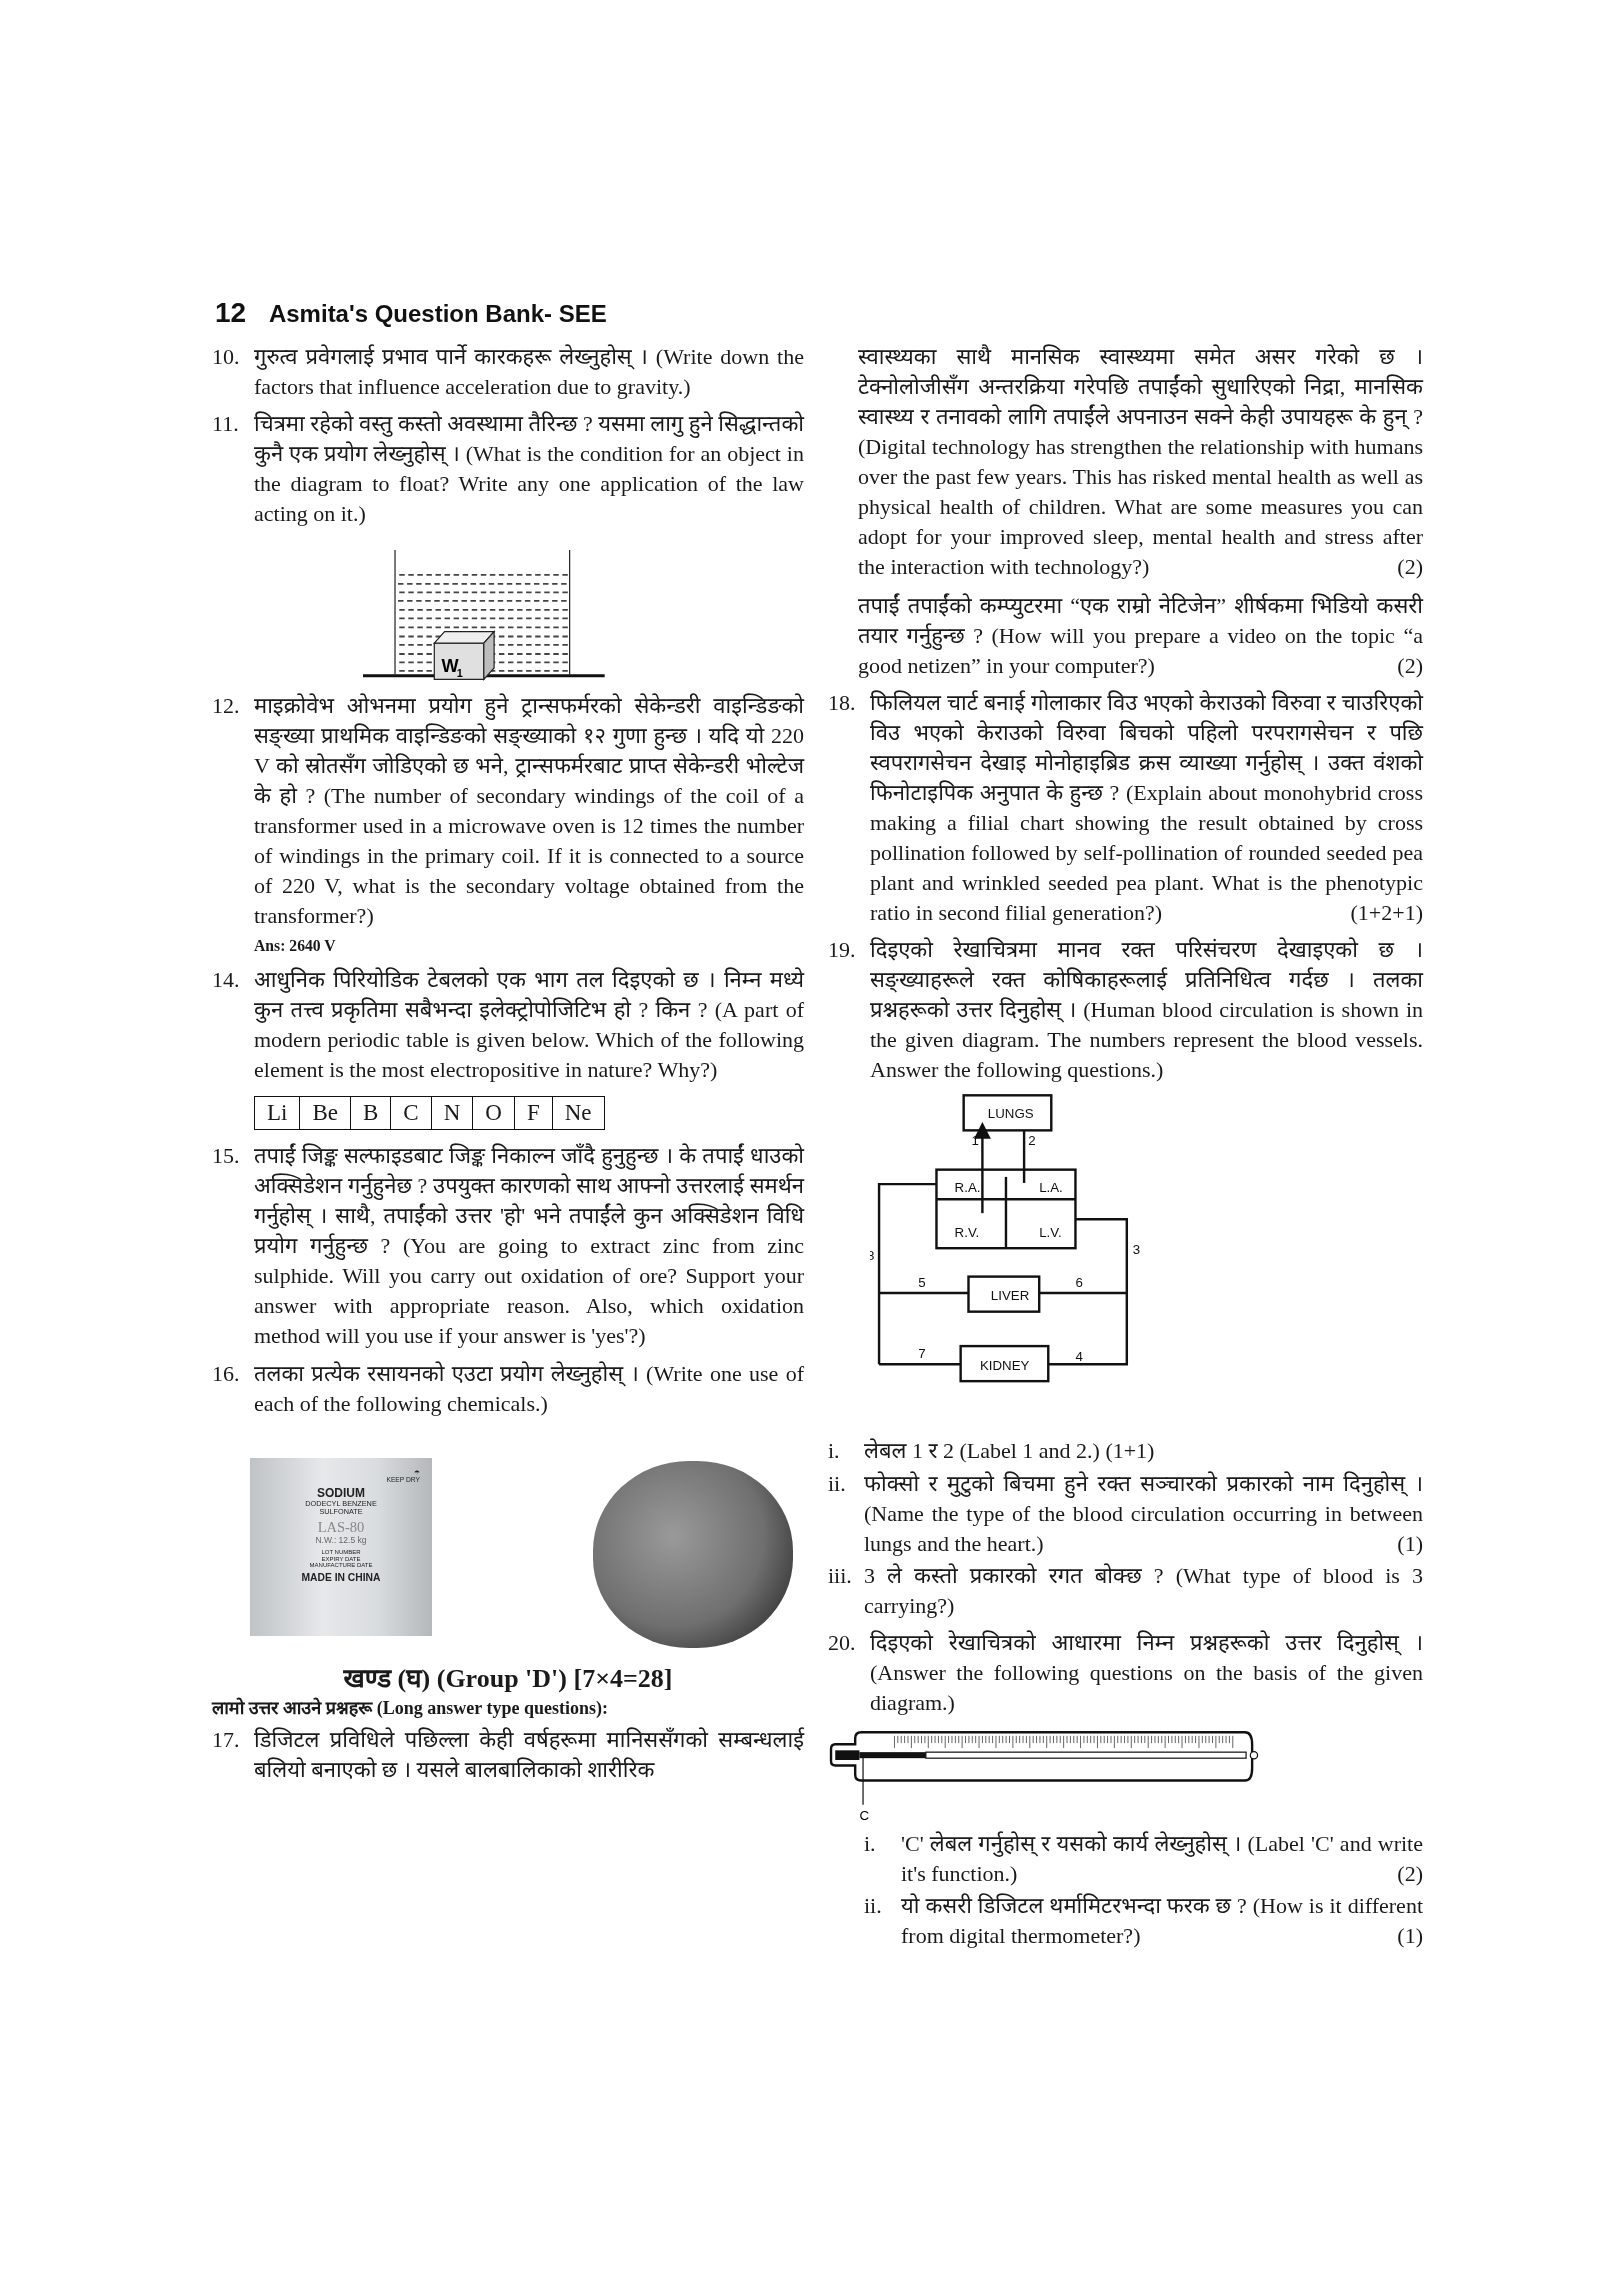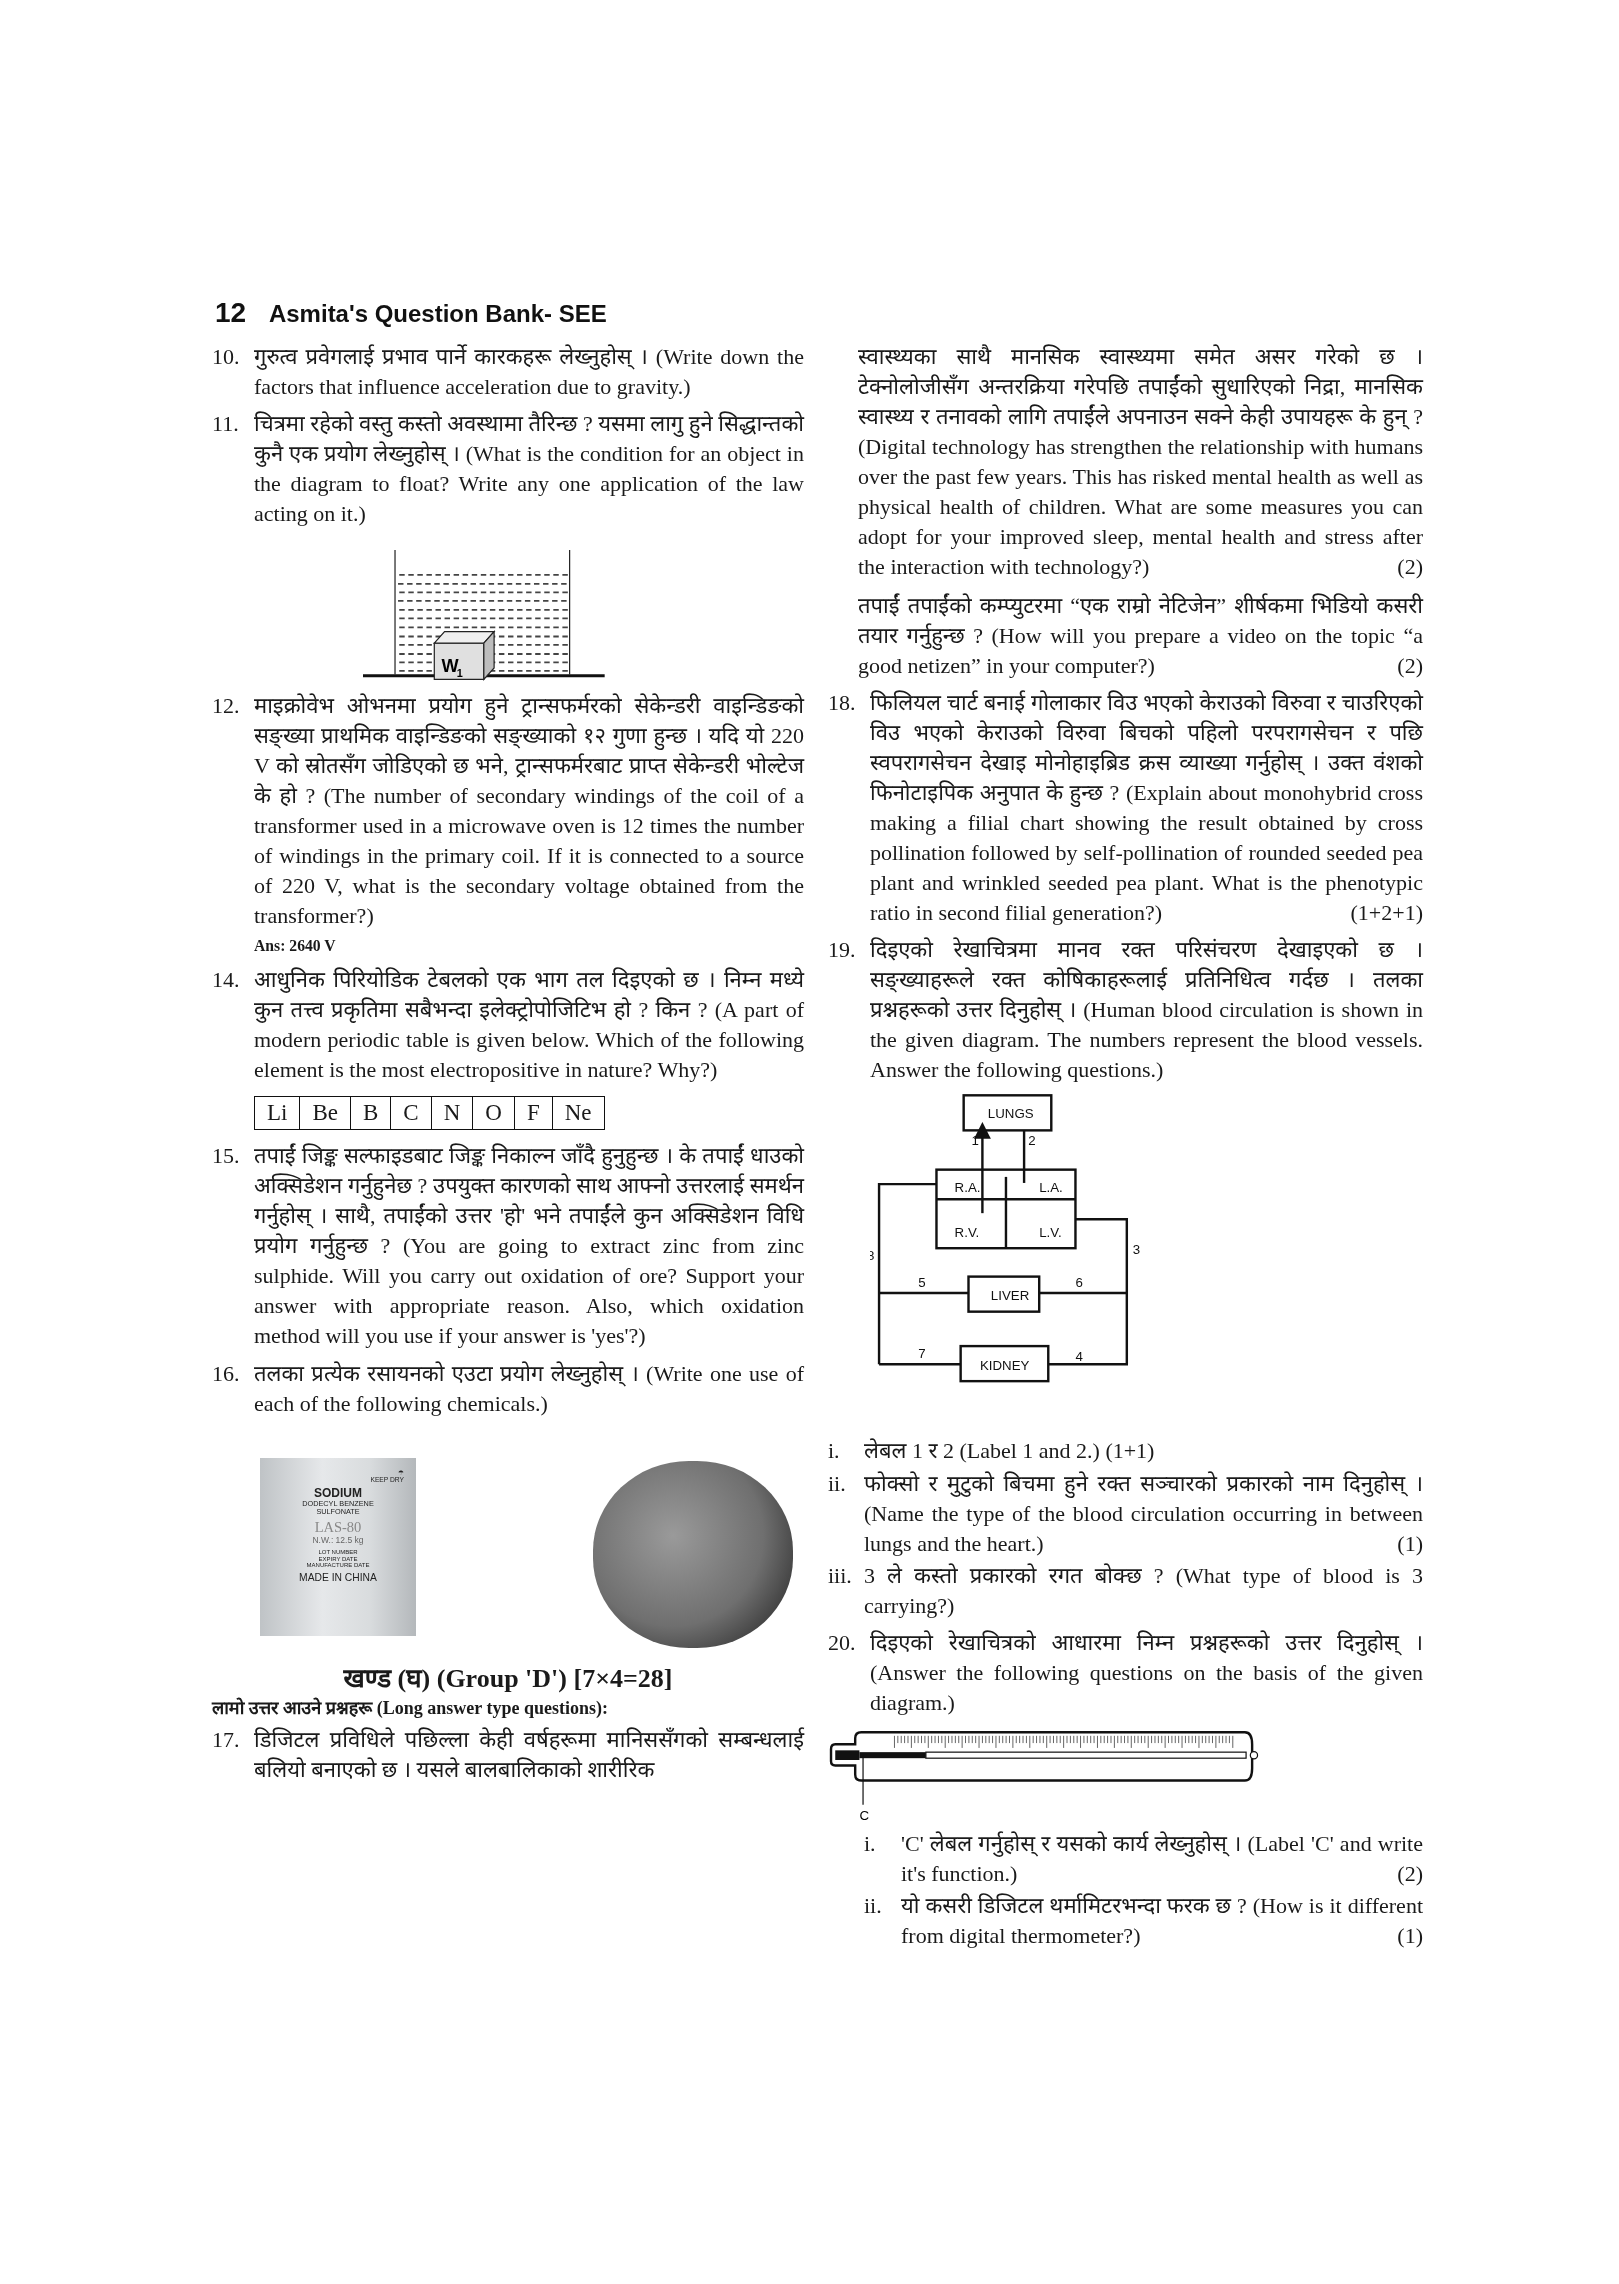--- a/index.html
+++ b/index.html
@@ -24,21 +24,21 @@
   .ans { text-align: left; font-weight: bold; font-size: 15.7px; line-height: 24px; margin: 2.4px 0 3.6px; }
   .sub { position: relative; padding-left: 73px; margin-bottom: 2.4px; }
   .sub .num { position: absolute; left: 0; }
   .fig { display: block; margin: 8.5px auto; }
   table.pt { border-collapse: collapse; margin: 11px 0 11px 0; font-size: 23px; }
   table.pt td { border: 1.8px solid #111; padding: 1.2px 12px; text-align: center; }
   .group-head { text-align: center; font-weight: bold; font-size: 26px; margin-top: 15.7px; line-height: 29px; }
   .long-head { font-weight: bold; font-size: 18px; line-height: 30px; margin-bottom: 2px; }
   .photos { position: relative; height: 218px; margin: 12px 0 6px; }
   .bag {
-    position: absolute; left: 48px; top: 27px; width: 156px; height: 178px;
+    position: absolute; left: 38px; top: 27px; width: 182px; height: 178px;
     background: linear-gradient(90deg,#bfc3c6,#e6e8ea 40%,#d9dcde 70%,#b4b8bb);
     font-family: "Liberation Sans", sans-serif; color: #222; text-align: center;
   }
   .bag div { line-height: 1.1; }
   .flakes {
     position: absolute; left: 381px; top: 30px; width: 200px; height: 187px; border-radius: 48%;
     background: radial-gradient(circle at 40% 40%, #9a9a9a, #6f6f6f 55%, #3e3e3e 80%, rgba(255,255,255,0) 82%);
   }
 </style>
 </head>
@@ -119,21 +119,21 @@
     <div class="bag">
       <div style="font-size:6.7px;text-align:right;padding:11px 12px 0 0;">☂<br><span>KEEP DRY</span></div>
       <div style="font-size:12px;font-weight:bold;margin-top:3.6px;">SODIUM</div>
       <div style="font-size:7.3px;">DODECYL BENZENE</div>
       <div style="font-size:7.3px;">SULFONATE</div>
       <div style="font-size:14.5px;color:#888;font-family:'Liberation Serif',serif;margin-top:4px;">LAS-80</div>
       <div style="font-size:8.5px;color:#666;">N.W.: 12.5 kg</div>
       <div style="font-size:6px;margin-top:3.6px;">LOT NUMBER</div>
       <div style="font-size:6px;">EXPIRY DATE</div>
       <div style="font-size:6px;">MANUFACTURE DATE</div>
-      <div style="font-size:10.3px;font-weight:normal;margin-top:3.6px;">MADE IN CHINA</div>
+      <div style="font-size:10.3px;font-weight:bold;margin-top:3.6px;">MADE IN CHINA</div>
     </div>
     <div class="flakes"></div>
   </div>
   <div class="group-head">खण्ड (घ) (Group 'D') [7×4=28]</div>
   <div class="long-head">लामो उत्तर आउने प्रश्नहरू (Long answer type questions):</div>
   <div class="q">
     <span class="num">17.</span>
     <p>डिजिटल प्रविधिले पछिल्ला केही वर्षहरूमा मानिससँगको सम्बन्धलाई बलियो बनाएको छ । यसले बालबालिकाको शारीरिक</p>
   </div>
 </div>

